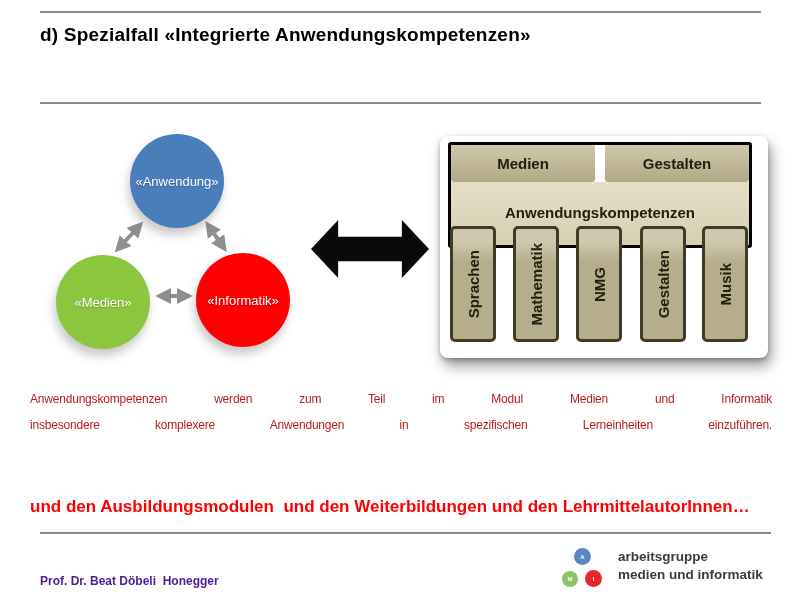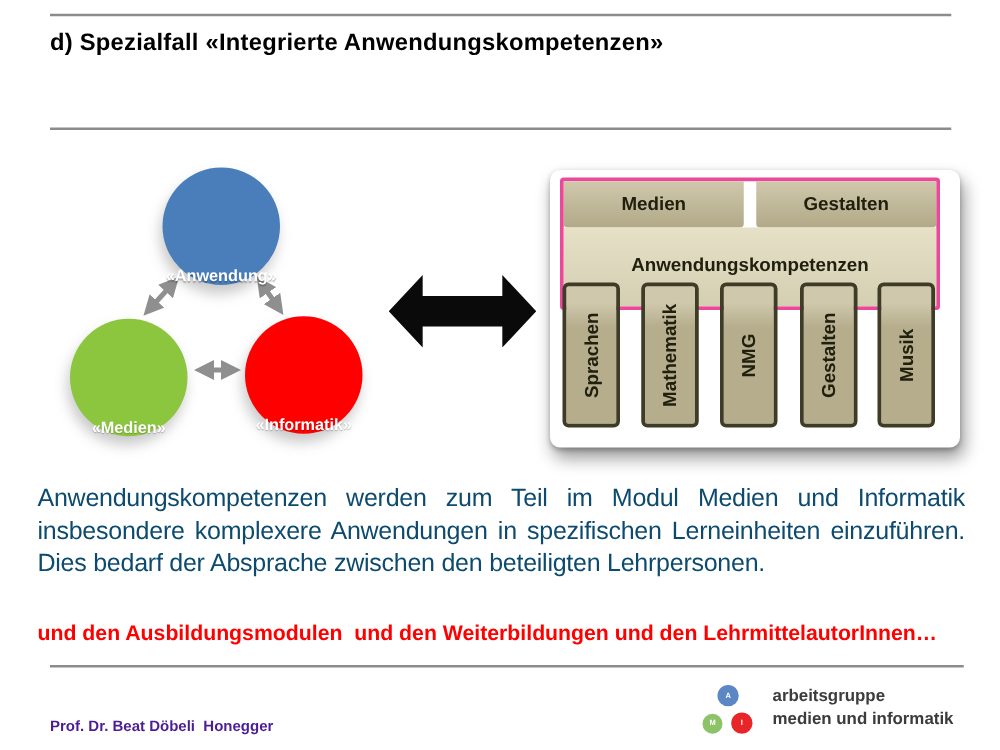--- a/index.html
+++ b/index.html
@@ -18,22 +18,22 @@
 
   .title {
     position: absolute; left: 40px; top: 24px; width: 720px;
     font-size: 19px; font-weight: bold; color: #000;
     letter-spacing: 0.2px;
   }
 
   
   .circle {
     position: absolute; width: 94px; height: 94px; border-radius: 50%;
-    display: flex; align-items: flex-end; justify-content: center;
-    color: #fff; font-weight: bold; font-size: 13px;
+    display: flex; align-items: center; justify-content: center;
+    color: #fff; font-weight: normal; font-size: 13px;
     box-shadow: -2px 7px 10px rgba(100,100,100,0.35);
     text-shadow: 0 1px 1px rgba(0,0,0,0.25);
   }
   .circle-anwendung  { left: 130px; top: 134px; background: #4a7ebb; }
   .circle-medien     { left: 56px;  top: 255px; background: #8cc63f; }
   .circle-informatik { left: 196px; top: 253px; background: #fe0000; }
   .venn-arrows { position: absolute; left: 40px; top: 120px; width: 280px; height: 240px; }
 
   
   .big-arrow {
@@ -44,21 +44,21 @@
   }
 
   
   .card {
     position: absolute; left: 440px; top: 136px; width: 328px; height: 222px;
     background: #ffffff; border-radius: 8px;
     box-shadow: 3px 8px 14px rgba(0,0,0,0.40), 0 2px 4px rgba(0,0,0,0.25);
   }
   .panel {
     position: absolute; left: 8px; top: 6px; width: 304px; height: 106px;
-    border: 3px solid #ec4899; border-radius: 3px; background: #fff;
+    border: 3px solid #000000; border-radius: 3px; background: #fff;
   }
   .panel-headers { display: flex; gap: 10px; height: 37px; }
   .panel-header {
     flex: 1; display: flex; align-items: center; justify-content: center;
     background: linear-gradient(#cfc8ac, #b1a987);
     font-weight: bold; font-size: 15px; color: #21200f;
     border-radius: 0 0 3px 3px;
   }
   .panel-band {
     position: absolute; left: 0; top: 37px; right: 0; bottom: 0;
@@ -75,21 +75,21 @@
   .col span {
     writing-mode: vertical-rl; transform: rotate(180deg);
     font-weight: bold; font-size: 15px; color: #21200f; white-space: nowrap;
   }
   .col-0 { left: 10px; }  .col-1 { left: 73px; }  .col-2 { left: 136px; }
   .col-3 { left: 200px; } .col-4 { left: 262px; }
 
   
   .body-text {
     position: absolute; left: 30px; top: 386px; width: 742px;
-    font-size: 20px; color: #0c4a6e; line-height: 26px; letter-spacing: -0.2px;
+    font-size: 12px; color: #b91c1c; line-height: 26px; letter-spacing: -0.2px;
   }
   .jline { text-align: justify; text-align-last: justify; }
   .highlight-line {
     position: absolute; left: 30px; top: 497px; width: 780px;
     font-size: 17px; font-weight: bold; color: #ff0000;
     white-space: pre; overflow: hidden;
   }
 
   
   .author {
@@ -162,21 +162,20 @@
       <span>Gestalten</span>
     </div>
     <div class="col col-4">
       <span>Musik</span>
     </div>
   </div>
 
   <div class="body-text">
     <div class="jline">Anwendungskompetenzen werden zum Teil im Modul Medien und Informatik</div>
     <div class="jline">insbesondere komplexere Anwendungen in spezifischen Lerneinheiten einzuführen.</div>
-    <div>Dies bedarf der Absprache zwischen den beteiligten Lehrpersonen.</div>
   </div>
 
   <div class="highlight-line">und den Ausbildungsmodulen  und den Weiterbildungen und den LehrmittelautorInnen…</div>
 
   <div class="rule rule-bottom"></div>
 
   <div class="author">Prof. Dr. Beat Döbeli  Honegger</div>
 
   <div class="logo-badge badge-a">
     <span>A</span>

